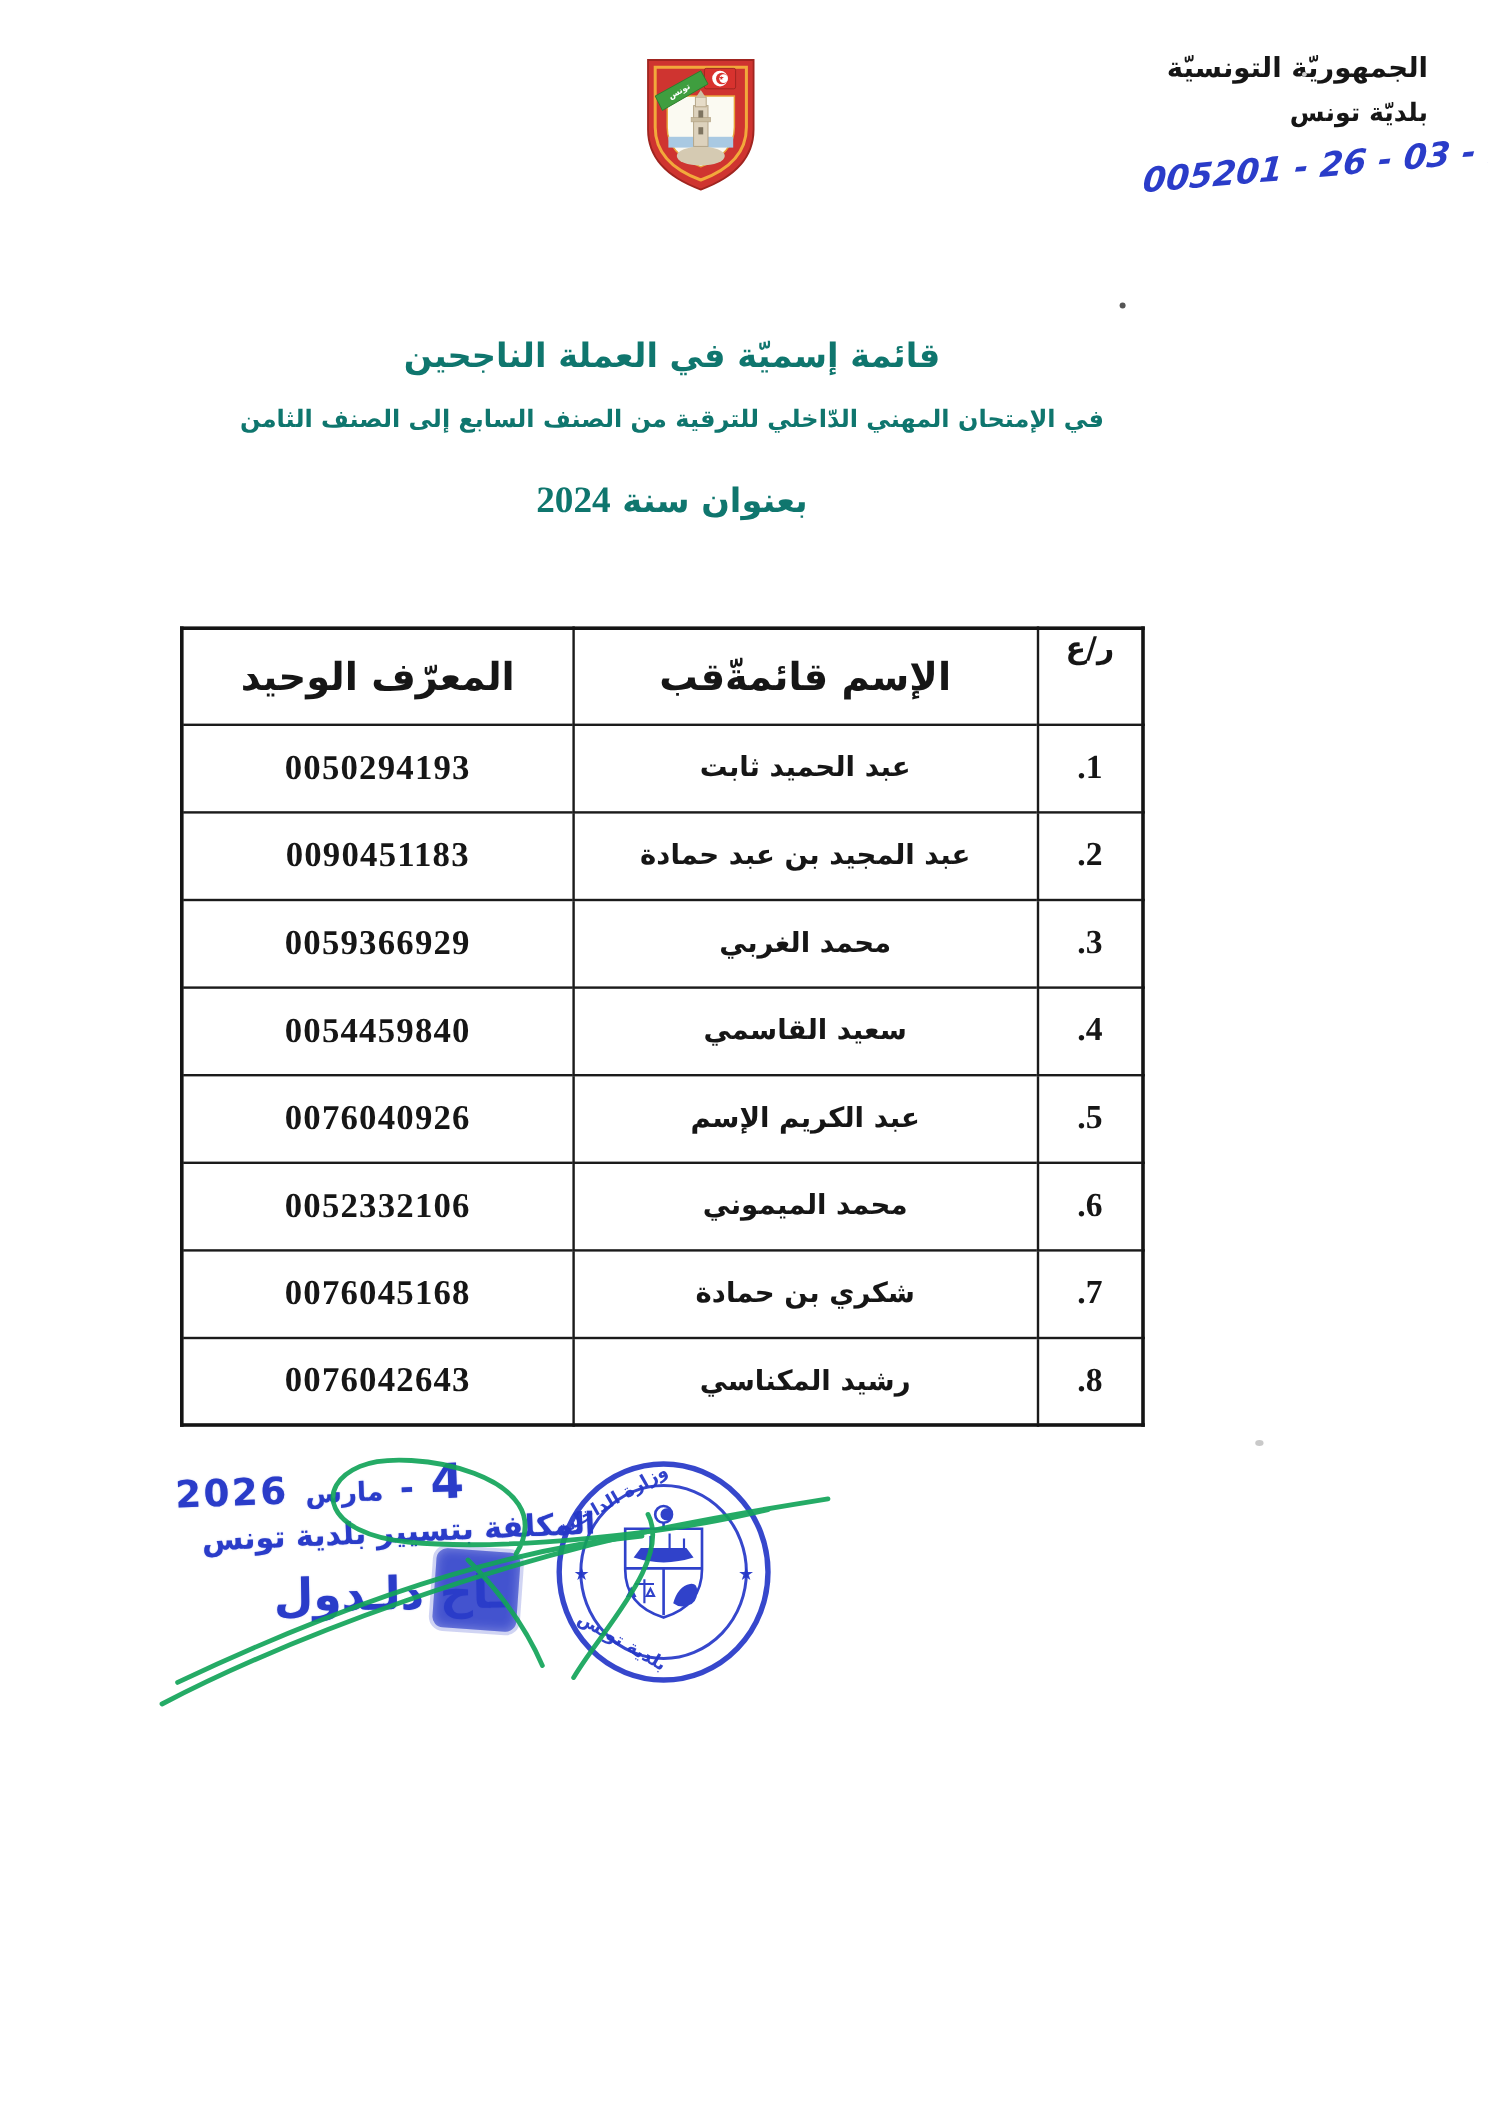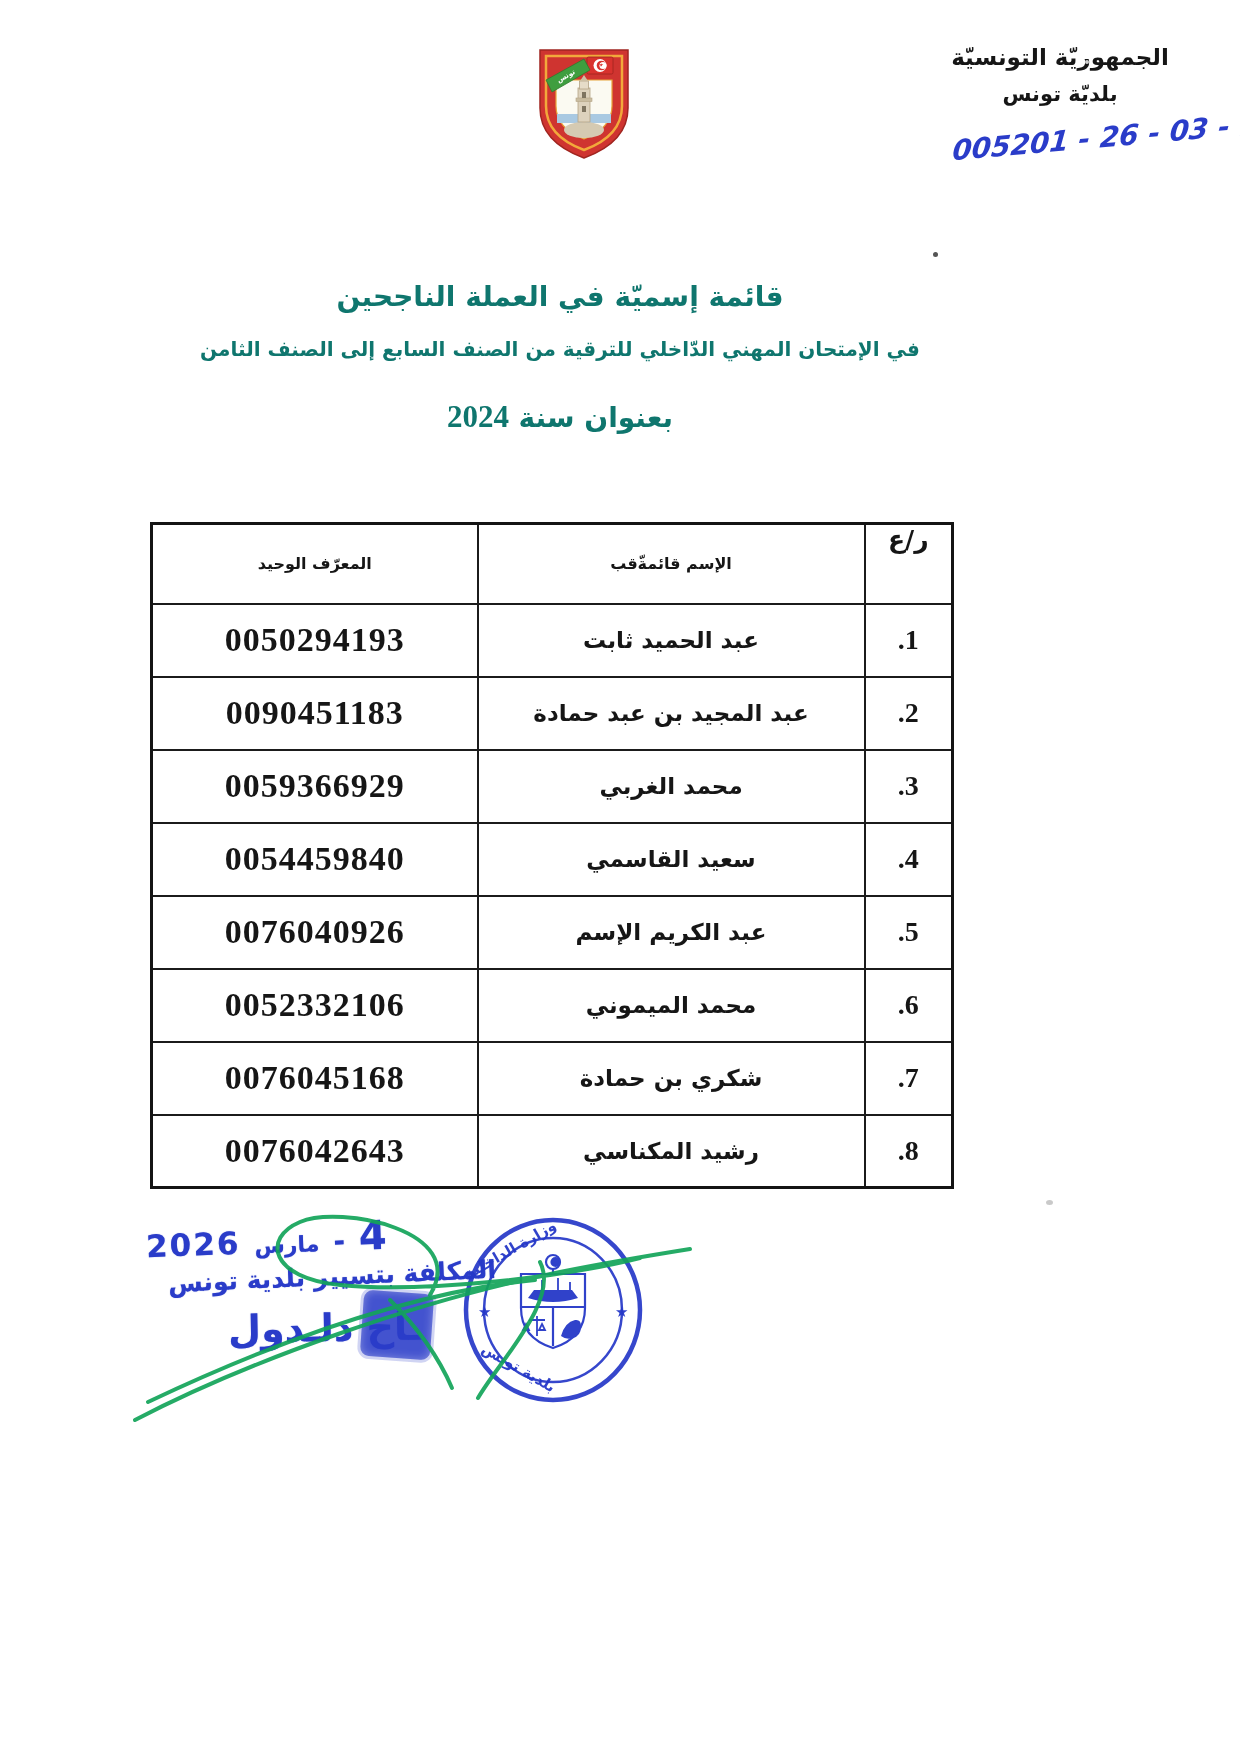--- a/index.html
+++ b/index.html
@@ -2,21 +2,21 @@
 <html lang="ar"><head>
 <meta charset="utf-8">
 <style>
   html,body{margin:0;padding:0;background:#888;}
   .page{
     position:relative;width:1240px;height:1753px;margin:0 auto;
     background:#fff;overflow:hidden;
     font-family:"DejaVu Sans","Liberation Sans",sans-serif;color:#161616;
   }
   
-  .hdr{position:absolute;left:930px;top:44px;width:260px;text-align:center;direction:rtl;}
+  .hdr{position:absolute;left:930px;top:44px;width:260px;text-align:right;direction:rtl;}
   .hdr .l1{font-size:23px;font-weight:700;letter-spacing:.5px;}
   .hdr .l2{font-size:21px;font-weight:700;margin-top:12px;}
   .handwritten{
     position:absolute;left:952px;top:122px;width:280px;text-align:center;
     direction:ltr;color:#2c3ed0;font-size:28px;font-weight:600;font-style:italic;
     transform:rotate(-5deg) skewX(-10deg);letter-spacing:1px;white-space:nowrap;
   }
   
   .title-line{position:absolute;left:100px;width:920px;text-align:center;direction:rtl;
     font-weight:700;color:#0f766e;}
@@ -30,26 +30,26 @@
     border-collapse:collapse;table-layout:fixed;
   }
   table.list col.c-serial{width:88px;}
   table.list col.c-name{width:387px;}
   table.list col.c-id{width:326px;}
   table.list th,table.list td{border:2px solid #1b1b1b;text-align:center;padding:0;}
   table.list{border:3px solid #141414;}
   table.list thead tr{height:80px;}
   table.list tbody tr{height:73px;}
   th.h-serial{font-size:25px;font-weight:700;vertical-align:top;padding-top:10px;}
-  th.h-name,th.h-id{font-size:16px;font-weight:700;vertical-align:middle;}
+  th.h-name,th.h-id{font-size:32px;font-weight:700;vertical-align:middle;}
   td.serial{font-family:"Liberation Serif","DejaVu Serif",serif;direction:ltr;
     font-size:28px;font-weight:700;vertical-align:middle;padding-top:14px;}
   td.name{font-size:23px;font-weight:700;vertical-align:middle;}
   td.uid{font-family:"Liberation Serif","DejaVu Serif",serif;direction:ltr;
-    font-size:34px;font-weight:700;letter-spacing:1px;vertical-align:middle;}
+    font-size:29px;font-weight:700;letter-spacing:1px;vertical-align:middle;}
   .bidi-ltr{direction:ltr;unicode-bidi:bidi-override;text-align:center;}
   
   .stamp-blue{color:#2a3cc9;}
   .date-stamp{
     position:absolute;left:146px;top:1216px;display:flex;direction:rtl;
     align-items:baseline;gap:14px;transform:rotate(-2deg);
     font-weight:700;text-shadow:0 0 1px rgba(42,60,201,.55);white-space:nowrap;
   }
   .date-stamp .day{font-size:40px;}
   .date-stamp .sep{font-size:28px;}

